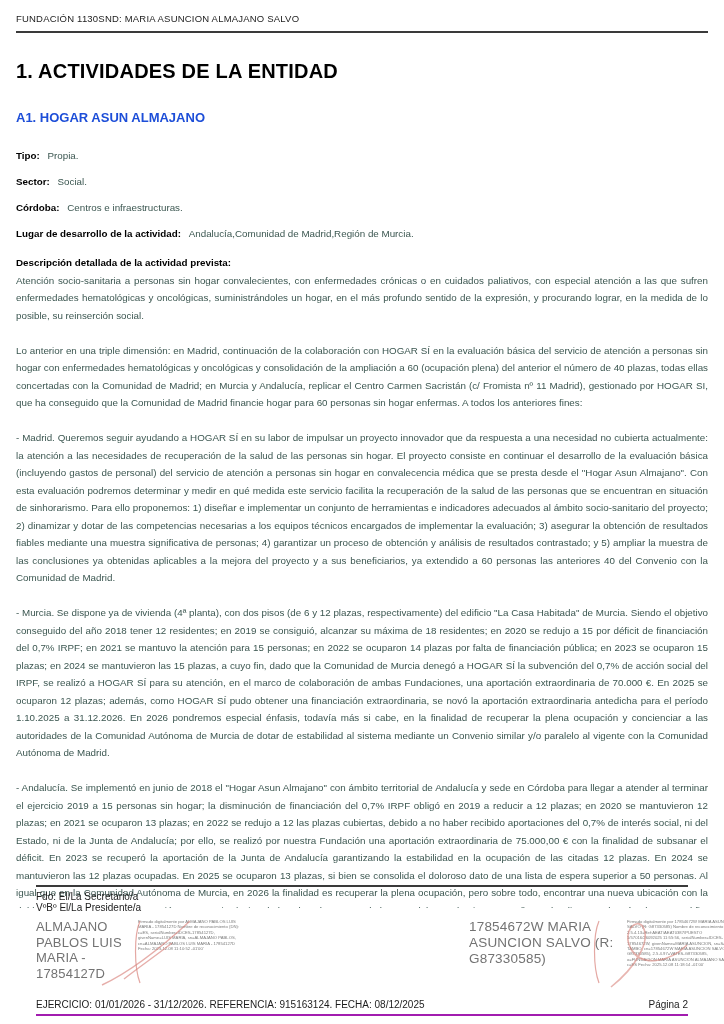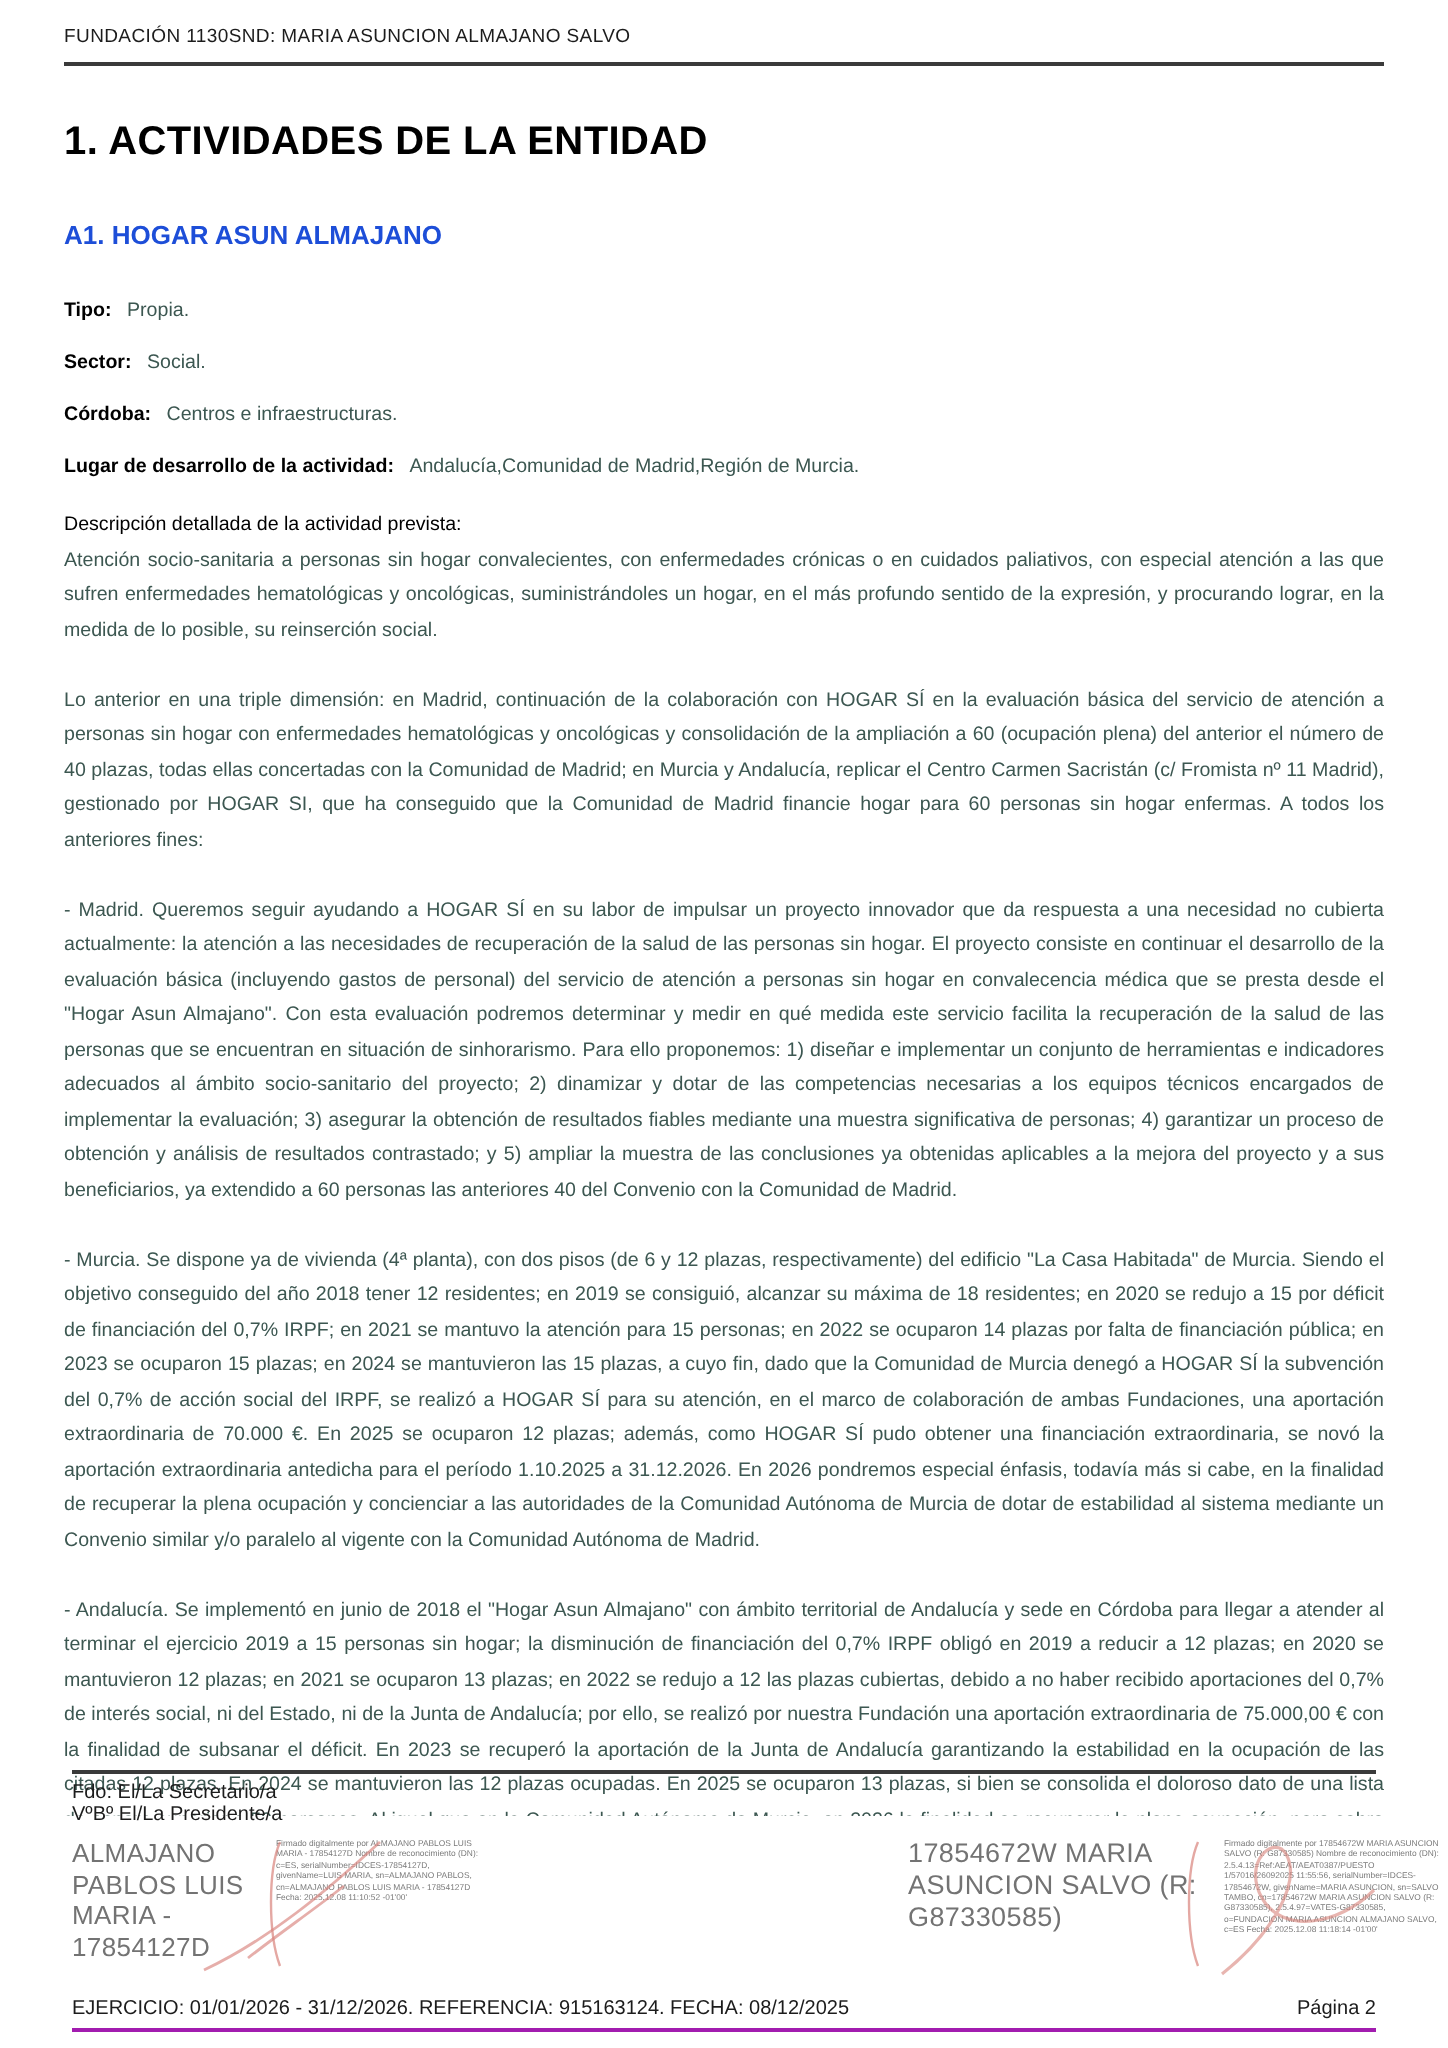--- a/index.html
+++ b/index.html
@@ -1,44 +1,44 @@
 <!DOCTYPE html>
 <html><head>
 <meta charset="utf-8">
 <style>
   html,body{margin:0;padding:0;}
   body{
     width:724px;height:1024px;background:#ffffff;position:relative;overflow:hidden;
     font-family:"Liberation Sans",sans-serif;color:#3c5751;
     -webkit-font-smoothing:antialiased;
   }
-  .page{position:absolute;inset:0;padding:0 32px;box-sizing:border-box;}
+  .page{position:absolute;inset:0;padding:0 16px;box-sizing:border-box;}
   .content{height:908px;overflow:hidden;}
   .doc-header{padding-top:13px;font-size:9.5px;color:#1c1c1c;letter-spacing:.2px;}
   .header-rule{border:0;border-top:2.5px solid #3a3a3a;margin:7px 0 0;}
   .page-title{font-size:20px;font-weight:bold;color:#000;margin:27px 0 0;letter-spacing:.2px;}
   .activity-title{font-size:13px;font-weight:bold;color:#1d4ed8;margin:27px 0 0;}
   .fields{margin-top:25px;}
   .field{font-size:9.8px;margin-bottom:15px;}
   .field .lbl{font-weight:bold;color:#000;}
   .field .val{color:#3c5751;margin-left:5px;}
-  .desc-heading{font-size:9.8px;font-weight:normal;color:#000;margin-top:8px;line-height:17.5px;}
+  .desc-heading{font-size:9.8px;font-weight:bold;color:#000;margin-top:8px;line-height:17.5px;}
   p.body{font-size:9.8px;line-height:17.5px;text-align:justify;margin:0 0 17.5px;}
   p.body.first{margin-top:0;}
 
   .footer{position:absolute;left:36px;right:36px;bottom:8px;}
   .sig-rule{border:0;border-top:2.5px solid #3a3a3a;margin:0 0 4px;}
   .sig-labels{display:flex;justify-content:space-between;font-size:10px;color:#1c1c1c;flex-direction:column;}
   .sig-area{position:relative;height:72px;margin-top:6px;}
   .sig-block{position:absolute;top:0;display:flex;gap:6px;}
   .sig-block.left{left:0;}
   .sig-block.right{left:418px;}
   .sig-name{font-size:13px;color:#737373;line-height:1.2;letter-spacing:.2px;}
   .sig-name.secretary{width:96px;}
-  .sig-name.president{width:152px;font-size:13.5px;}
+  .sig-name.president{width:152px;font-size:13.5px;margin-left:15px;}
   .sig-details{font-size:4.2px;line-height:5.4px;color:#7a7a7a;width:108px;word-break:break-word;}
   .sig-stroke{position:absolute;pointer-events:none;}
   .meta-row{display:flex;justify-content:space-between;font-size:10px;color:#1c1c1c;
             margin-top:8px;padding-bottom:4px;border-bottom:2px solid #a21caf;}
 </style>
 </head>
 <body>
 
 <div class="page">
   <div class="content">

